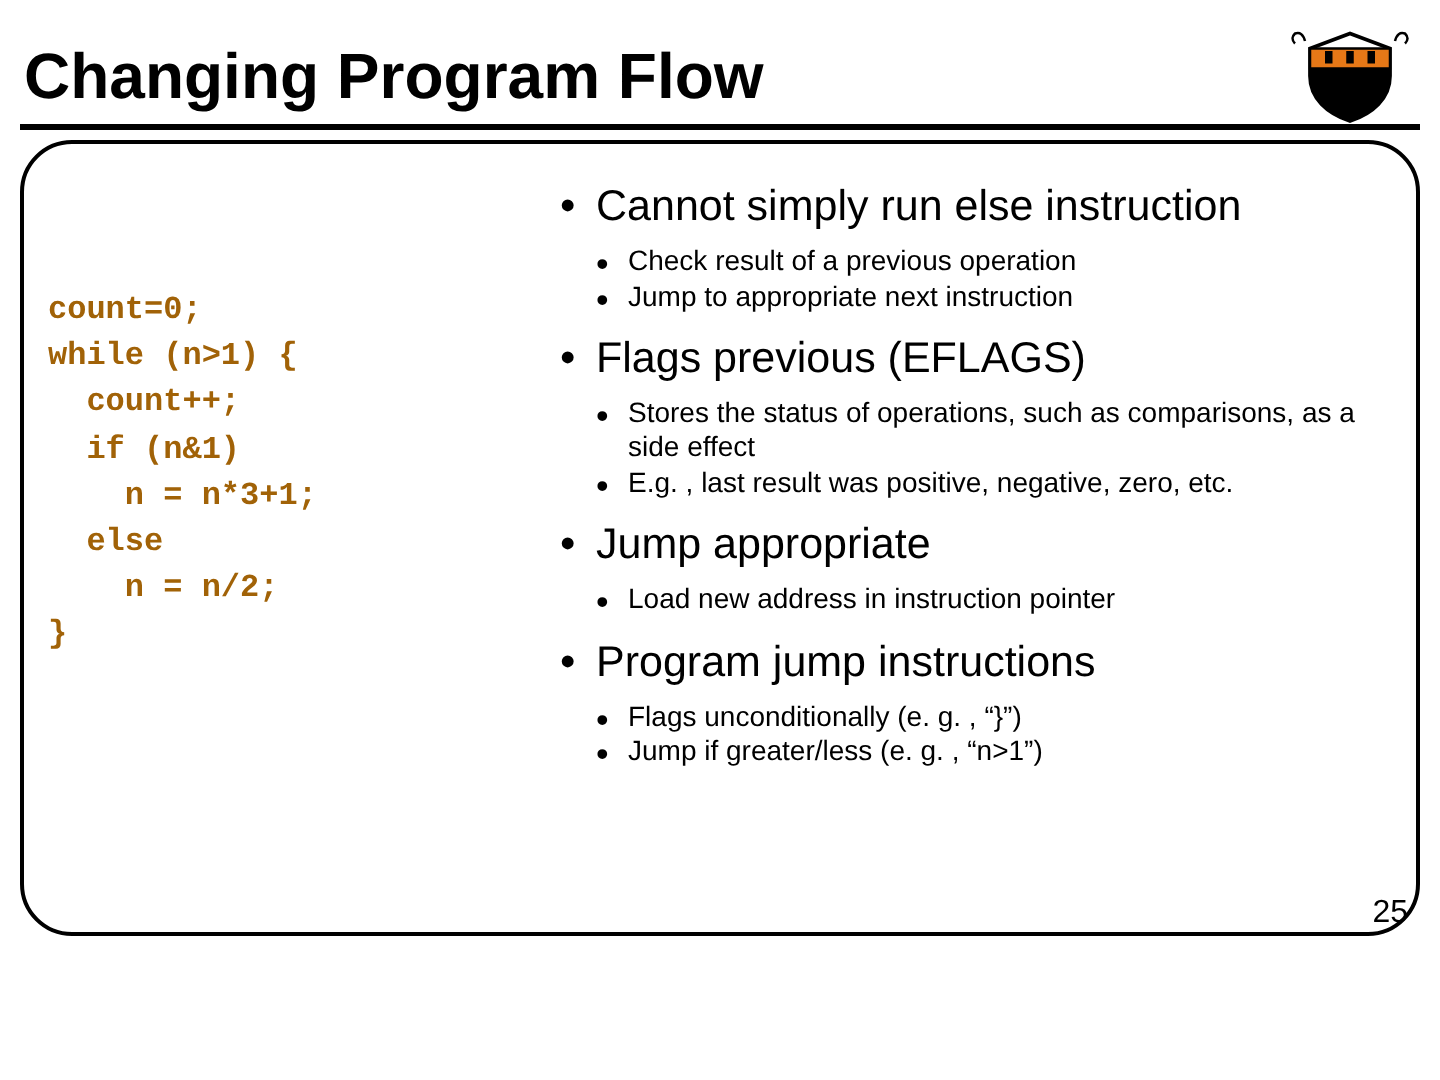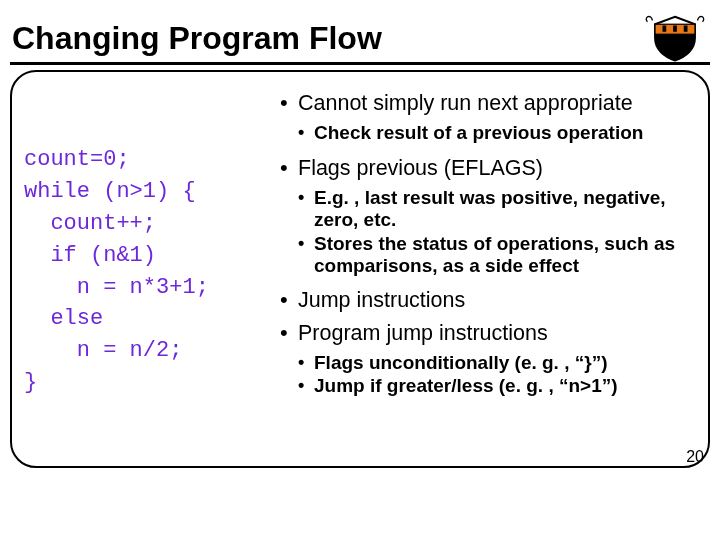--- a/index.html
+++ b/index.html
@@ -64,23 +64,23 @@
     bottom: 22px;
     display: flex;
   }
   .codecol {
     width: 252px;
     padding-top: 58px;
     padding-left: 2px;
   }
   .codecol pre {
     font-family: "Courier New", monospace;
-    font-size: 22px;
-    font-weight: normal;
-    color: #6d28d9;
+    font-size: 16px;
+    font-weight: bold;
+    color: #a16207;
     line-height: 1.45;
     white-space: pre;
   }
   .bulletcol {
     flex: 1;
     padding-left: 6px;
     padding-top: 4px;
   }
   .lvl1 {
     list-style: none;
@@ -102,25 +102,24 @@
     font-size: 22px;
   }
   .lvl2 {
     list-style: none;
     margin-top: 3px;
     margin-bottom: 10px;
   }
   .lvl2 > li {
     position: relative;
     padding-left: 34px;
-    font-size: 19px;
+    font-size: 14px;
     color: #000;
     line-height: 1.18;
     margin-bottom: 1px;
-    font-weight: bold;
   }
   .lvl2 > li::before {
     content: "•";
     position: absolute;
     left: 18px;
     top: 0;
     font-size: 18px;
   }
   .pagenum {
     position: absolute;
@@ -161,43 +160,47 @@
   count++;
   if (n&amp;1)
     n = n*3+1;
   else
     n = n/2;
 }</pre>
     </div>
     <div class="bulletcol">
 
       <ul class="lvl1">
-        <li>Cannot simply run next appropriate</li>
+        <li>Cannot simply run else instruction</li>
       </ul>
       <ul class="lvl2">
         <li>Check result of a previous operation</li>
+        <li>Jump to appropriate next instruction</li>
       </ul>
 
       <ul class="lvl1">
         <li>Flags previous (EFLAGS)</li>
       </ul>
       <ul class="lvl2">
+        <li>Stores the status of operations, such as comparisons, as a side effect</li>
         <li>E.g. , last result was positive, negative, zero, etc.</li>
-        <li>Stores the status of operations, such as comparisons, as a side effect</li>
-      </ul>
-
-      <ul class="lvl1">
-        <li>Jump instructions</li>
+      </ul>
+
+      <ul class="lvl1">
+        <li>Jump appropriate</li>
+      </ul>
+      <ul class="lvl2">
+        <li>Load new address in instruction pointer</li>
       </ul>
 
       <ul class="lvl1">
         <li>Program jump instructions</li>
       </ul>
       <ul class="lvl2">
         <li>Flags unconditionally (e. g. , “}”)</li>
         <li>Jump if greater/less (e. g. , “n&gt;1”)</li>
       </ul>
 
     </div>
   </div>
 
-  <div class="pagenum">20</div>
+  <div class="pagenum">25</div>
 </div>
 
 </body></html>

